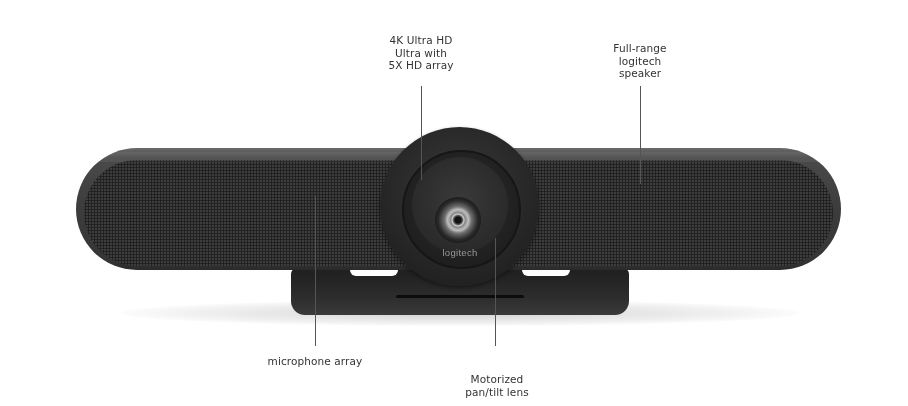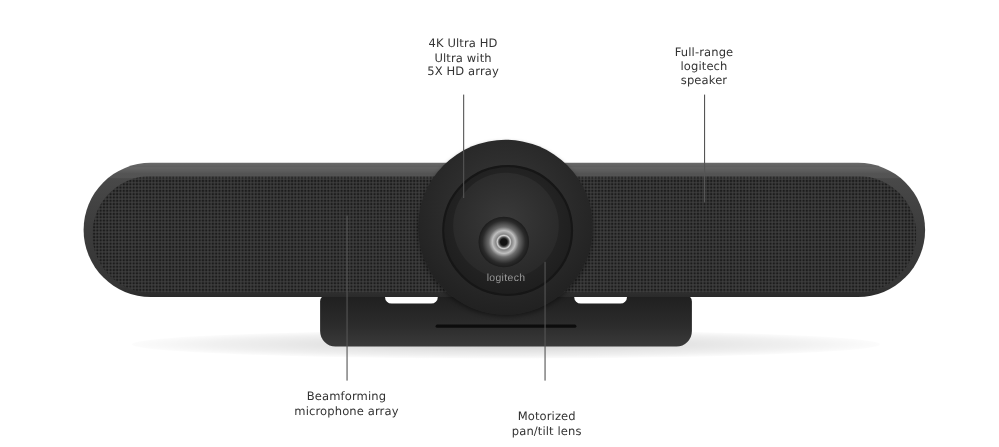--- a/index.html
+++ b/index.html
@@ -66,20 +66,19 @@
   <div>5X HD array</div>
 </div>
 
 <div class="label" style="left:590px;top:42px;width:100px;">
   <div>Full-range</div>
   <div>logitech</div>
   <div>speaker</div>
 </div>
 
 <div class="label" style="left:255px;top:355px;width:120px;">
-  <div>Beamforming</div>
   <div>microphone array</div>
 </div>
 
 <div class="label" style="left:447px;top:373px;width:100px;">
   <div>Motorized</div>
   <div>pan/tilt lens</div>
 </div>
 
 </body></html>

